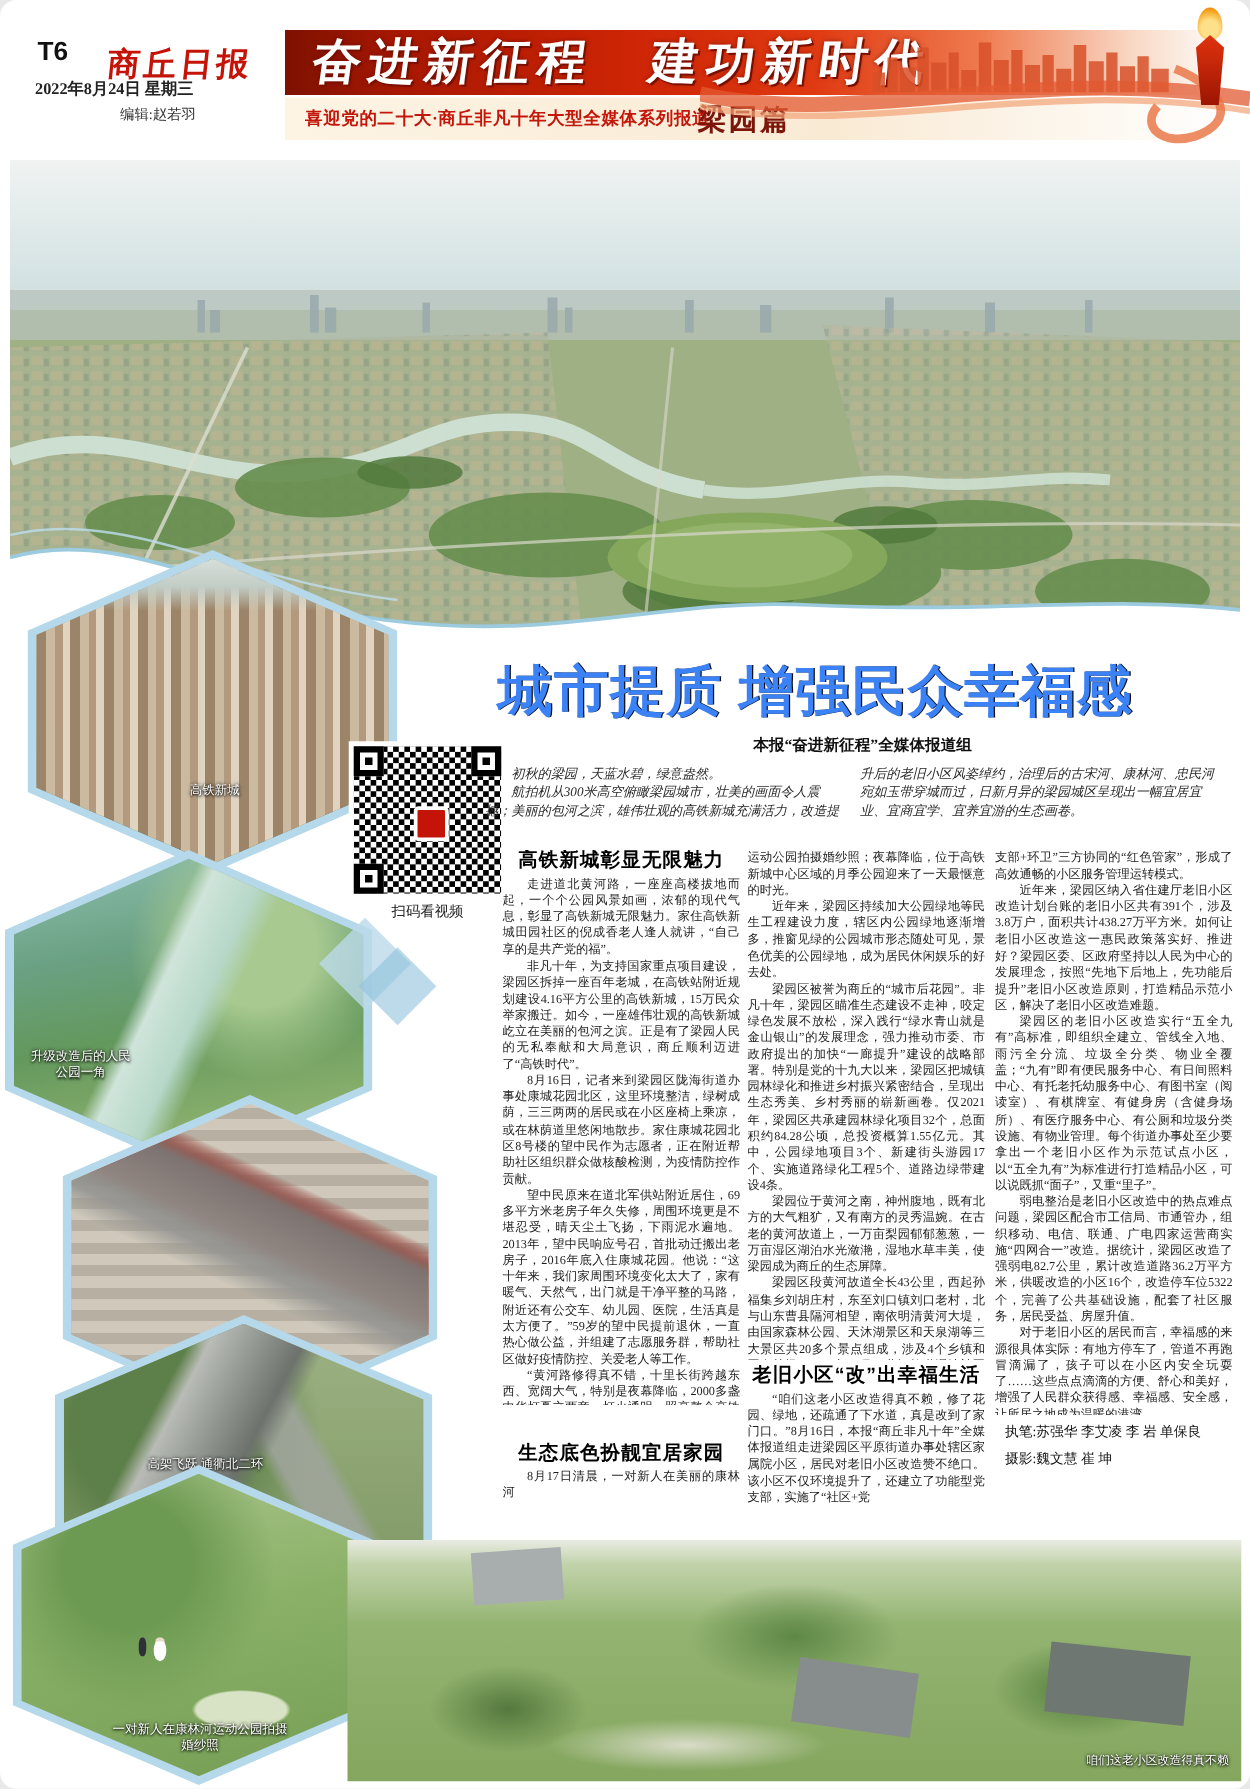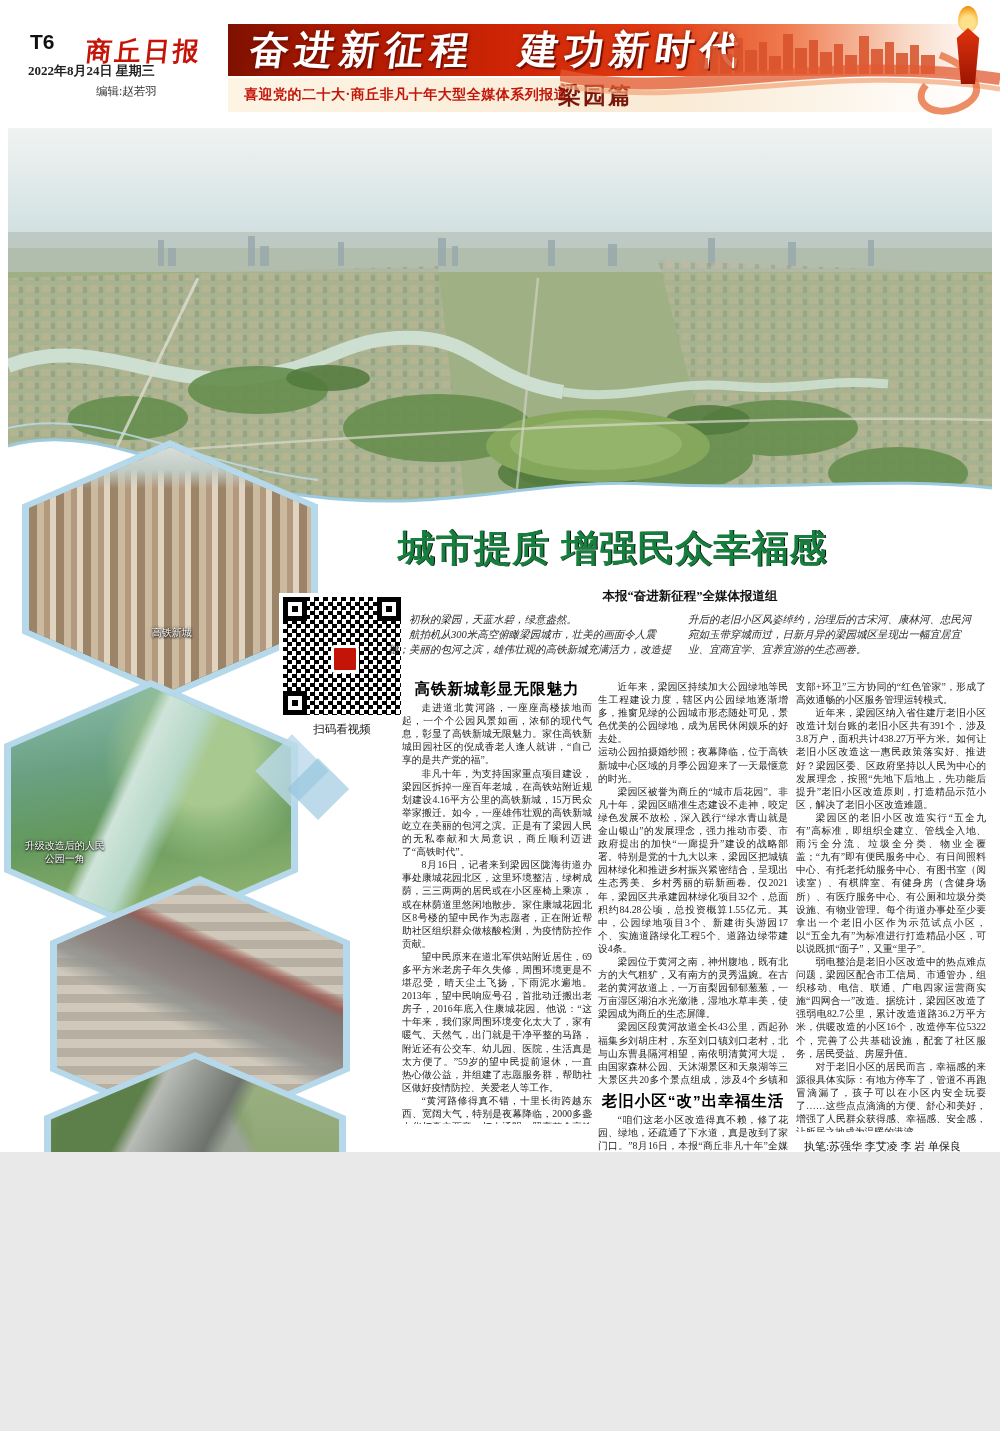--- a/index.html
+++ b/index.html
@@ -1,17 +1,17 @@
 <!DOCTYPE html>
 <html><head>
 <meta charset="utf-8">
 <style>
   html,body{margin:0;padding:0;background:#e9e9e9;}
-  .page{position:relative;width:1000px;height:1152px;background:#fff;overflow:hidden;
-        font-family:"Liberation Serif", serif;color:#1b1b1b;}
+  .page{position:relative;width:1000px;height:1431px;background:#fff;overflow:hidden;
+        font-family:"Liberation Serif", serif;color:#1b1b1b;border-radius:13px;}
   
   .page-no{position:absolute;left:30px;top:30px;font-size:21px;font-weight:bold;color:#111;
            font-family:"Liberation Sans", sans-serif;}
   .paper-name{position:absolute;left:86px;top:34px;font-size:26px;font-weight:900;color:#c41408;
               letter-spacing:3px;transform:skewX(-6deg);}
   .date-line{position:absolute;left:28px;top:62px;font-size:13px;font-weight:bold;color:#222;}
   .editor-line{position:absolute;left:96px;top:84px;font-size:11.5px;color:#333;}
   .banner{position:absolute;left:228px;top:24px;width:772px;height:52px;
           background:linear-gradient(90deg,#7e1100 0%,#a81802 12%,#cc2405 35%,#e03a12 55%,#ef7a4e 72%,#f8d9c6 88%,#ffffff 98%);}
   .banner-title{position:absolute;left:22px;top:2px;font-size:39px;line-height:48px;font-weight:900;
@@ -76,21 +76,21 @@
   .qr .f i{position:absolute;left:4px;top:4px;width:6px;height:6px;background:#000;display:block;}
   .qr .tl{left:0;top:0;} .qr .tr{right:0;top:0;} .qr .bl{left:0;bottom:0;}
   .qr .logo{position:absolute;left:48px;top:48px;width:22px;height:22px;background:#c41408;border:3px solid #fff;
             border-radius:4px;}
   .qr-cap{position:absolute;left:283px;top:722px;width:118px;text-align:center;font-size:11.5px;color:#222;}
   .cube{position:absolute;left:262px;top:737px;width:110px;height:90px;pointer-events:none;}
   .cube i{position:absolute;display:block;transform:rotate(45deg);}
   .cube .c1{left:4px;top:8px;width:52px;height:52px;background:#bcd9ea;opacity:.8;}
   .cube .c2{left:34px;top:30px;width:44px;height:44px;background:#8fc2dc;opacity:.6;}
   
-  .headline{position:absolute;left:398px;top:524px;width:592px;font-size:37px;font-weight:900;color:#15803d;
+  .headline{position:absolute;left:398px;top:524px;width:592px;font-size:44px;font-weight:900;color:#3b82f6;
             letter-spacing:1px;white-space:nowrap;font-family:"Liberation Sans", sans-serif;
             text-shadow:1px 0 0 #0d0d0d;}
   .byline{position:absolute;left:480px;top:588px;width:420px;text-align:center;font-size:12.5px;font-weight:bold;color:#111;}
   .intro{position:absolute;left:388px;top:612px;width:584px;height:66px;overflow:hidden;
          column-count:2;column-gap:16px;font-style:italic;font-size:10.5px;line-height:15px;color:#2a2a2a;}
   .intro p{margin:0;text-indent:2em;}
   .bodycol{position:absolute;width:190px;font-size:9.8px;line-height:13.1px;text-align:justify;
            color:#1c1c1c;overflow:hidden;}
   .bodycol p{margin:0;text-indent:2em;}
   .sec-title{font-size:15.5px;font-weight:bold;text-align:center;margin:2px 0 6px;color:#000;
@@ -287,22 +287,22 @@
     <p>8月16日，记者来到梁园区陇海街道办事处康城花园北区，这里环境整洁，绿树成荫，三三两两的居民或在小区座椅上乘凉，或在林荫道里悠闲地散步。家住康城花园北区8号楼的望中民作为志愿者，正在附近帮助社区组织群众做核酸检测，为疫情防控作贡献。</p>
     <p>望中民原来在道北军供站附近居住，69多平方米老房子年久失修，周围环境更是不堪忍受，晴天尘土飞扬，下雨泥水遍地。2013年，望中民响应号召，首批动迁搬出老房子，2016年底入住康城花园。他说：“这十年来，我们家周围环境变化太大了，家有暖气、天然气，出门就是干净平整的马路，附近还有公交车、幼儿园、医院，生活真是太方便了。”59岁的望中民提前退休，一直热心做公益，并组建了志愿服务群，帮助社区做好疫情防控、关爱老人等工作。</p>
     <p>“黄河路修得真不错，十里长街跨越东西、宽阔大气，特别是夜幕降临，2000多盏中华灯矗立两旁，灯火通明，照亮整个高铁新城。”家住高铁新城的居民对家门口这条黄河路赞叹不已。为了让百姓安居乐业，高铁新城安置区基础配套设施逐步完善。目前，安置区内12条道路桥梁建成通车，热力、燃气、自来水、电力等各类管网以及绿化、亮化工程同步实施。高铁新城各类城市配套水平不断完善，城市运行的“血管”和“神经”越来越丰满。</p>
   </div>
   <div class="bodycol" id="col1b">
     <div class="sec-title">生态底色扮靓宜居家园</div>
     <p>8月17日清晨，一对新人在美丽的康林河</p>
   </div>
 
   <div class="bodycol" id="col2a">
+    <p style="text-indent:0;">运动公园拍摄婚纱照；夜幕降临，位于高铁新城中心区域的月季公园迎来了一天最惬意的时光。</p>
     <p>近年来，梁园区持续加大公园绿地等民生工程建设力度，辖区内公园绿地逐渐增多，推窗见绿的公园城市形态随处可见，景色优美的公园绿地，成为居民休闲娱乐的好去处。</p>
-    <p style="text-indent:0;">运动公园拍摄婚纱照；夜幕降临，位于高铁新城中心区域的月季公园迎来了一天最惬意的时光。</p>
     <p>梁园区被誉为商丘的“城市后花园”。非凡十年，梁园区瞄准生态建设不走神，咬定绿色发展不放松，深入践行“绿水青山就是金山银山”的发展理念，强力推动市委、市政府提出的加快“一廊提升”建设的战略部署。特别是党的十九大以来，梁园区把城镇园林绿化和推进乡村振兴紧密结合，呈现出生态秀美、乡村秀丽的崭新画卷。仅2021年，梁园区共承建园林绿化项目32个，总面积约84.28公顷，总投资概算1.55亿元。其中，公园绿地项目3个、新建街头游园17个、实施道路绿化工程5个、道路边绿带建设4条。</p>
     <p>梁园位于黄河之南，神州腹地，既有北方的大气粗犷，又有南方的灵秀温婉。在古老的黄河故道上，一万亩梨园郁郁葱葱，一万亩湿区湖泊水光潋滟，湿地水草丰美，使梁园成为商丘的生态屏障。</p>
     <p>梁园区段黄河故道全长43公里，西起孙福集乡刘胡庄村，东至刘口镇刘口老村，北与山东曹县隔河相望，南依明清黄河大堤，由国家森林公园、天沐湖景区和天泉湖等三大景区共20多个景点组成，涉及4个乡镇和国有林场。2016年10月，黄河故道湿地被国家水利部认定为国家级湿地公园、国家森林公园、国家水利风景区。梁园区拥有的这三个“国”字头生态园区，将商丘“城市后花园”装扮得更加美丽。</p>
   </div>
   <div class="bodycol" id="col2b">
     <div class="sec-title">老旧小区“改”出幸福生活</div>
     <p>“咱们这老小区改造得真不赖，修了花园、绿地，还疏通了下水道，真是改到了家门口。”8月16日，本报“商丘非凡十年”全媒体报道组走进梁园区平原街道办事处辖区家属院小区，居民对老旧小区改造赞不绝口。该小区不仅环境提升了，还建立了功能型党支部，实施了“社区+党</p>
   </div>
 
   <div class="bodycol" id="col3a">

